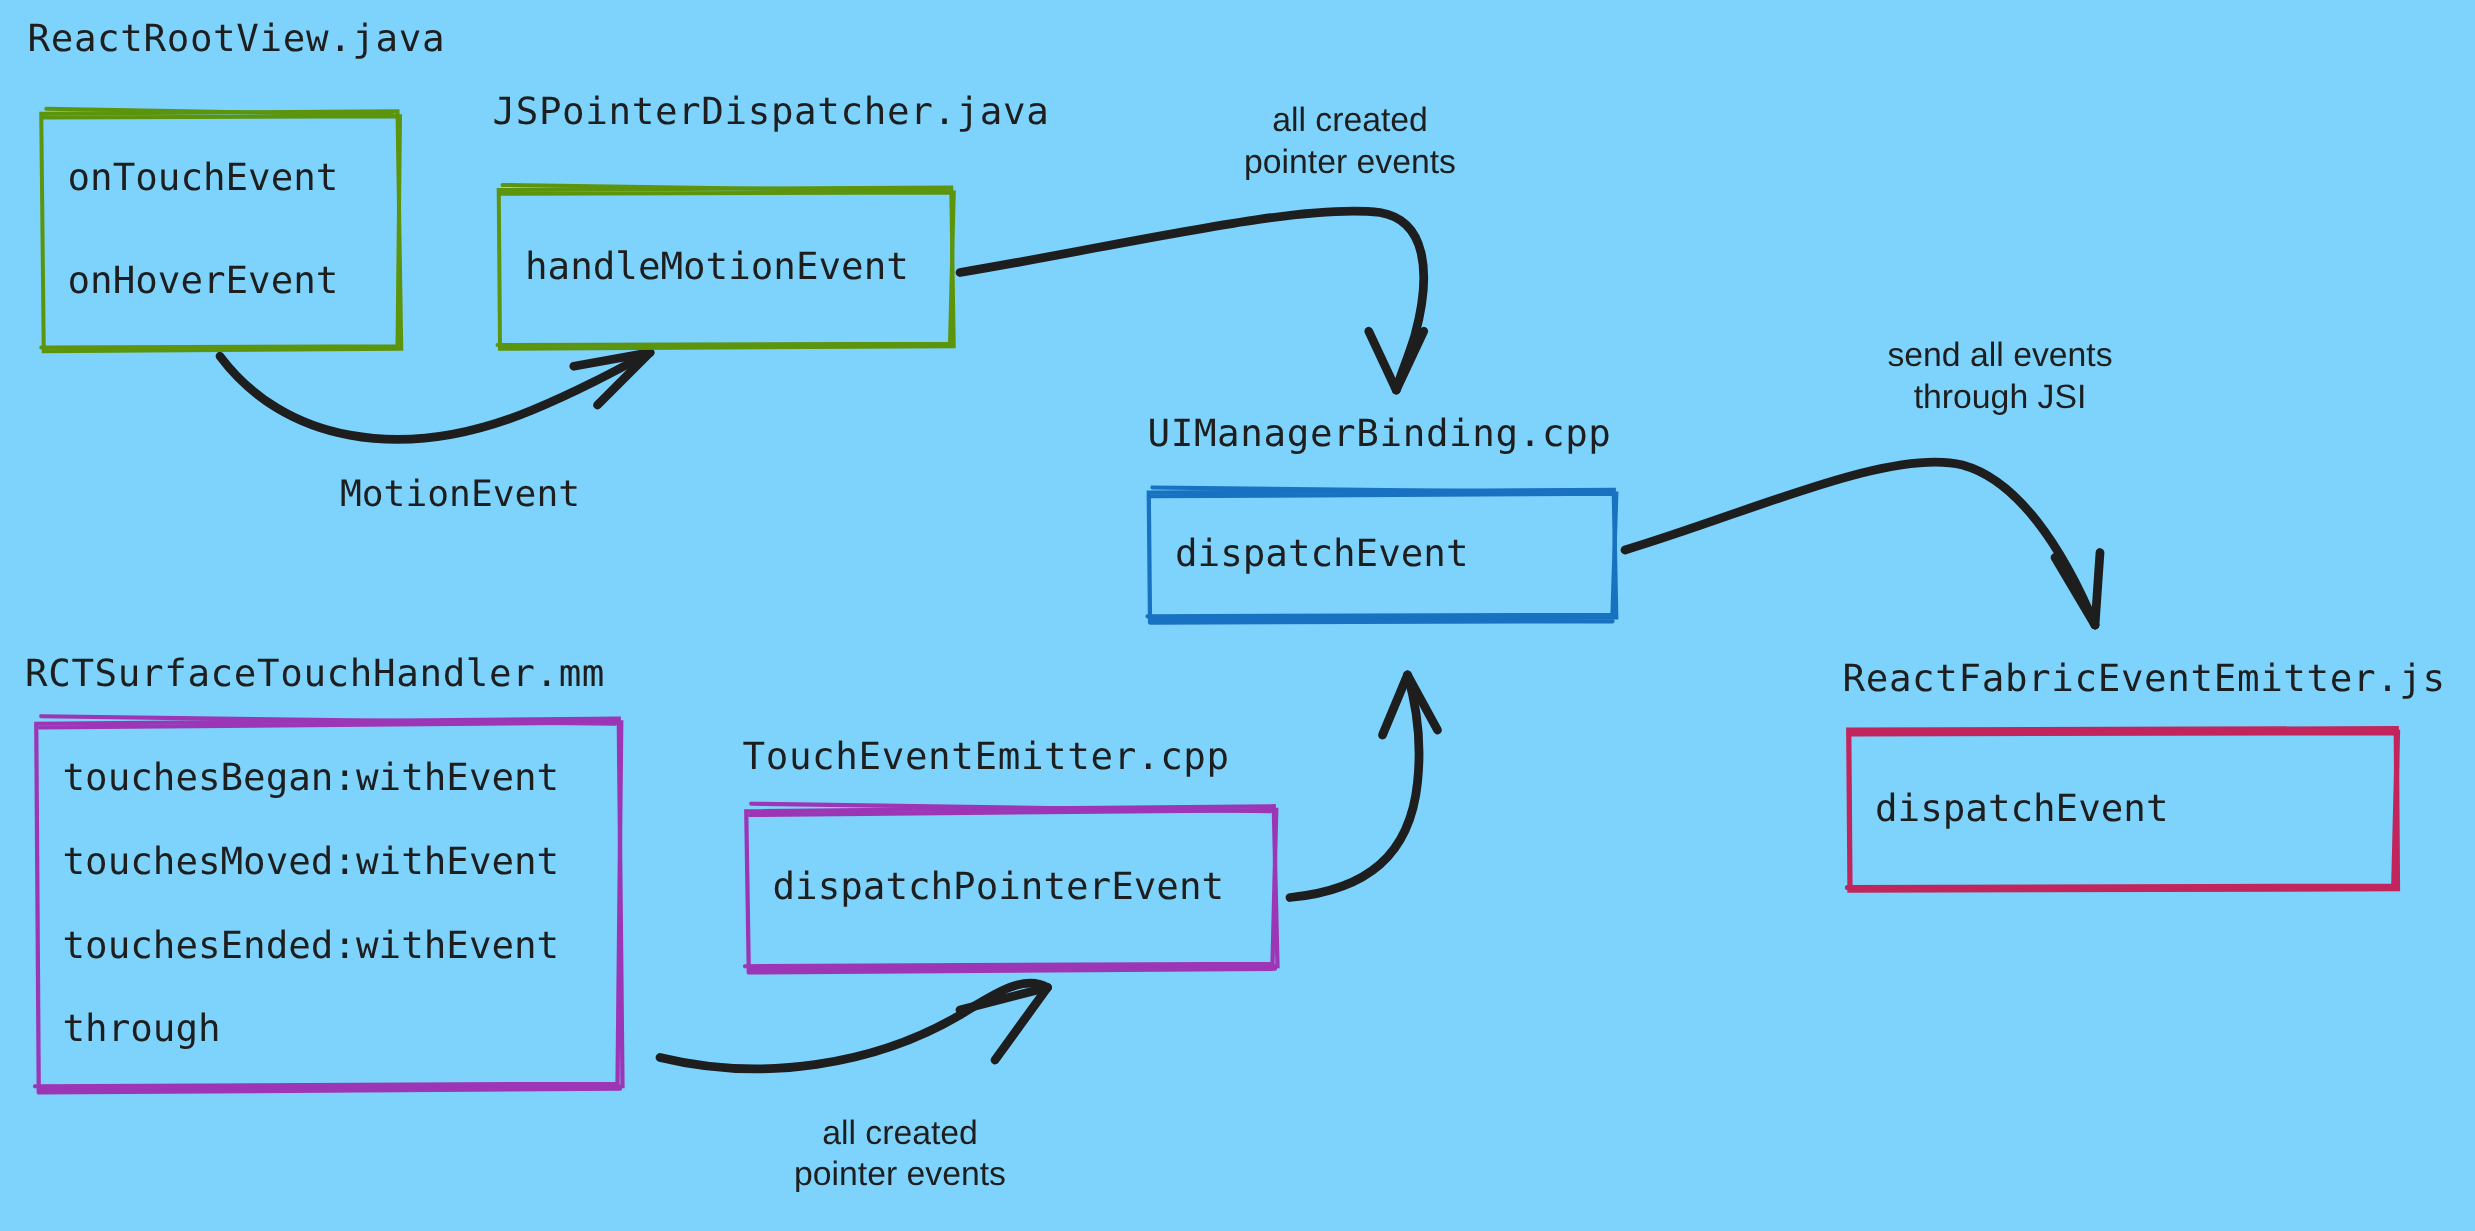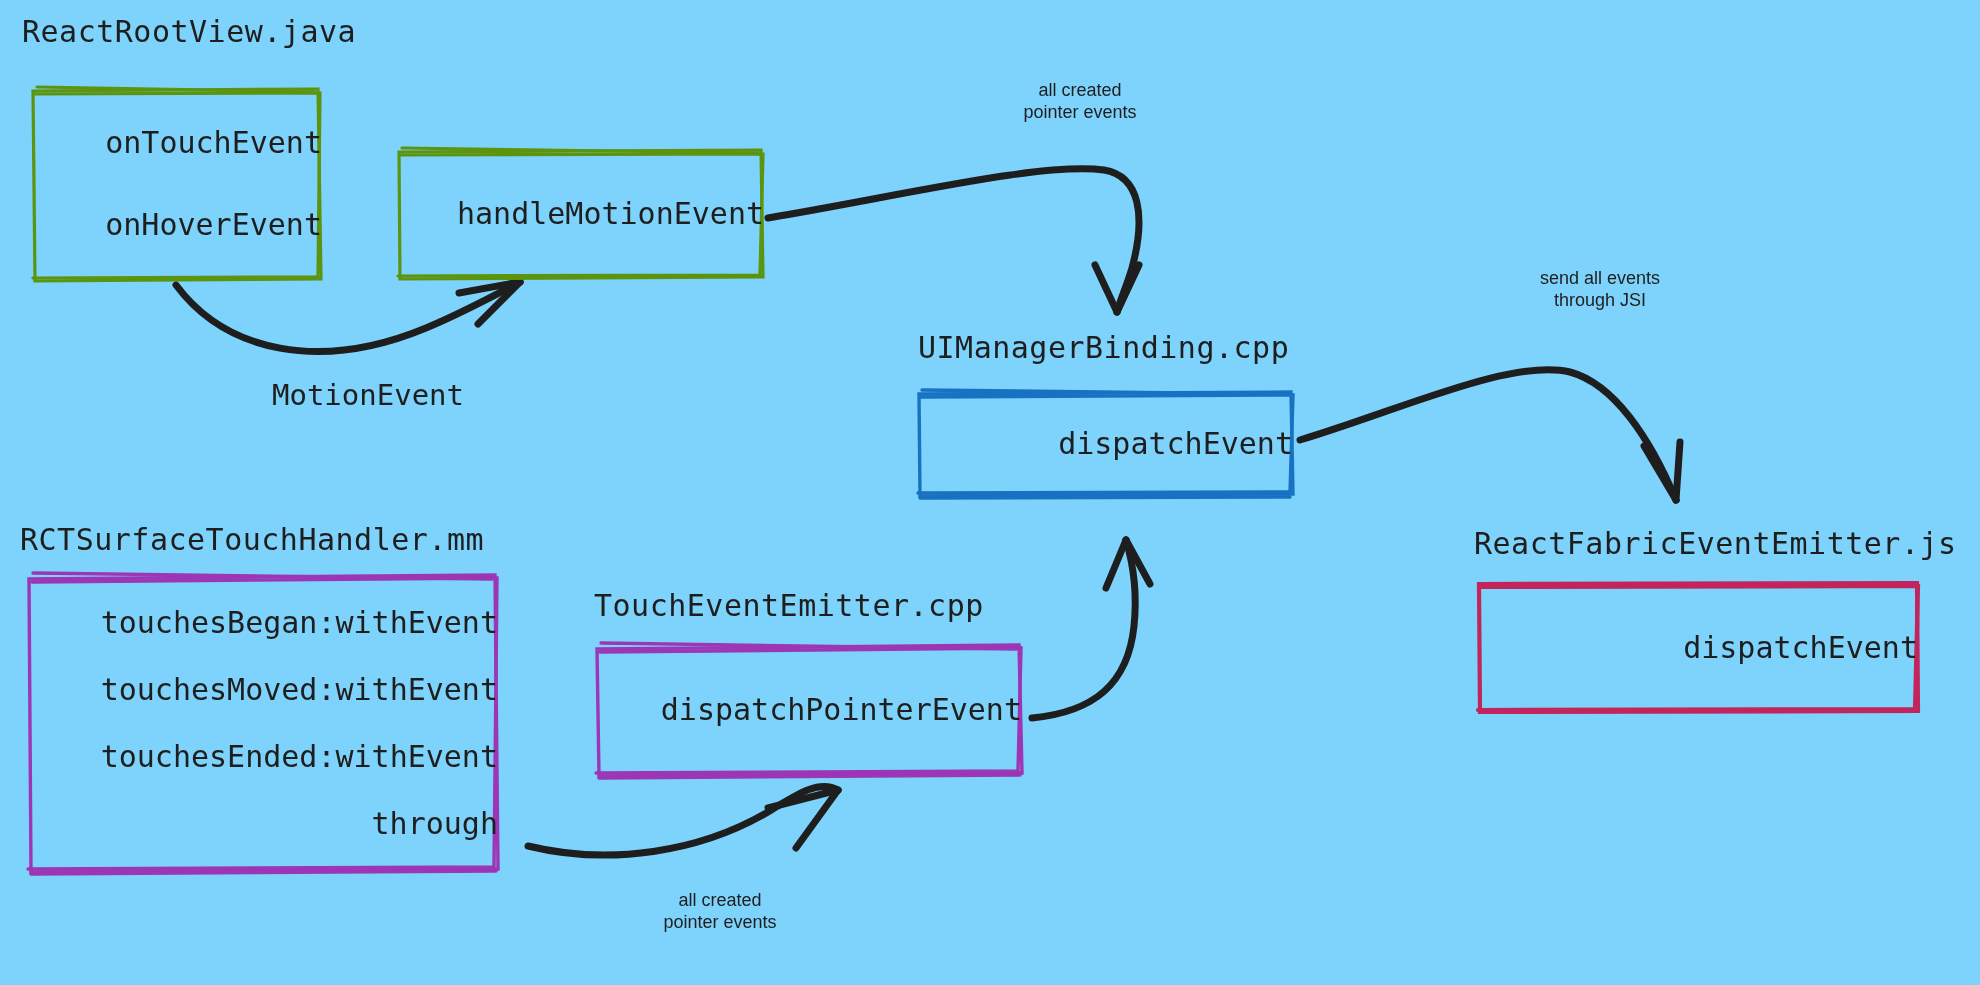--- a/index.html
+++ b/index.html
@@ -38,34 +38,33 @@
     pointer-events: none;
   }
   .node-box .entries {
     position: absolute;
     left: 0; top: 0; right: 0; bottom: 0;
     display: flex;
     flex-direction: column;
     justify-content: center;
     padding-left: 22px;
     box-sizing: border-box;
-    text-align: right;
   }
   .entry {
     font-family: "DejaVu Sans Mono", monospace;
     font-size: 30px;
     color: #1e1e1e;
     white-space: nowrap;
     line-height: 1.0;
   }
   .entries.multi { justify-content: space-around; padding: 14px 0 14px 22px; }
   .edge-label {
     position: absolute;
     font-family: "Liberation Sans", sans-serif;
-    font-size: 18px;
+    font-size: 27px;
     color: #1e1e1e;
     text-align: center;
     line-height: 1.22;
     white-space: pre-line;
   }
   .edge-label.mono {
     font-family: "DejaVu Sans Mono", monospace;
     font-size: 29px;
   }
   .arrows {
@@ -112,20 +111,21 @@
         <path d="M1032,718 C 1094,712 1128,684 1134,626 C 1138,588 1132,560 1126,540"></path>
         <path d="M1126,540 L 1106,588"></path>
         <path d="M1126,540 L 1150,584"></path>
       </g>
 
     </g>
   </svg>
 
   <div class="file-label" style="left:22px; top:14px;">ReactRootView.java</div>
 
+  <div class="file-label" style="left:394px; top:72px;">JSPointerDispatcher.java</div>
 
   <div class="file-label" style="left:918px; top:330px;text-align:right;">UIManagerBinding.cpp</div>
 
   <div class="file-label" style="left:1474px; top:526px;">ReactFabricEventEmitter.js</div>
 
   <div class="file-label" style="left:20px; top:522px;">RCTSurfaceTouchHandler.mm</div>
 
   <div class="file-label" style="left:594px; top:588px;">TouchEventEmitter.cpp</div>
 
   <div class="node-box" style="left:32px; top:88px; width:290px; height:192px;">

